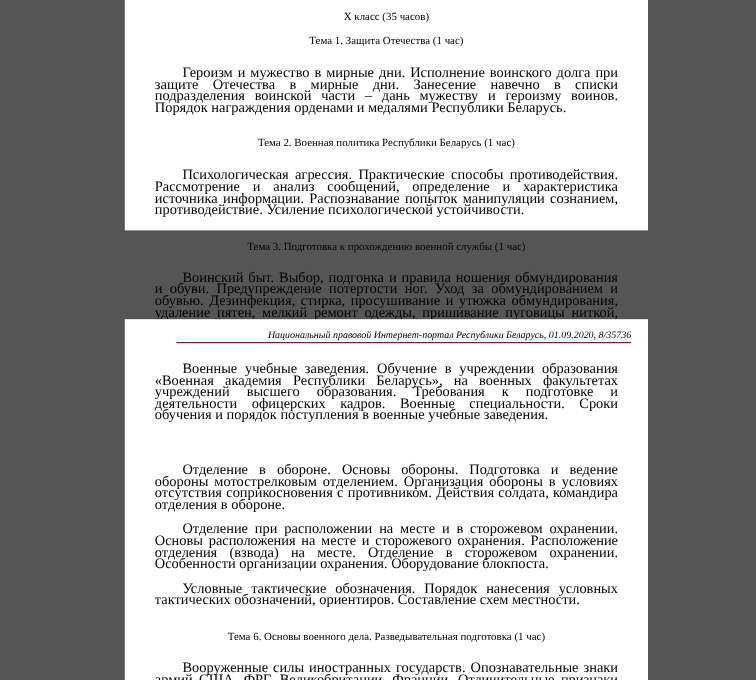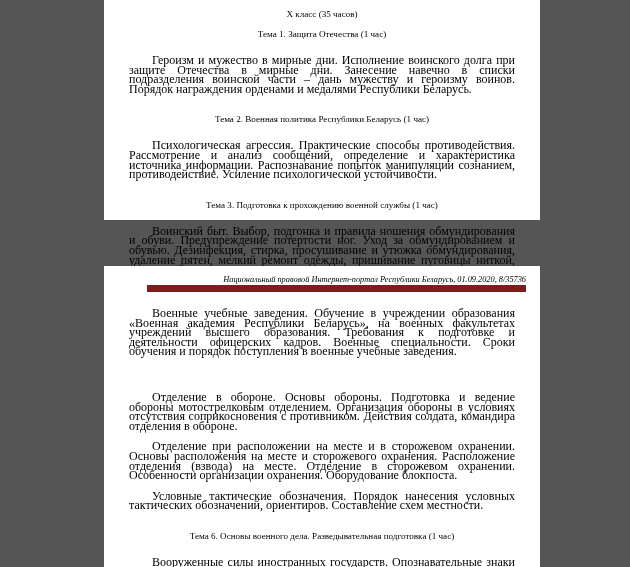--- a/index.html
+++ b/index.html
@@ -21,21 +21,21 @@
   }
   .page {
     position: absolute;
     left: 104px;
     width: 436px;
     background: #ffffff;
     box-sizing: border-box;
   }
   #page-1 {
     top: 0;
-    height: 220px;
+    height: 192px;
   }
   #page-2 {
     top: 266px;
     height: 310px;
   }
   .page-inner {
     padding: 0 14px;
     box-sizing: border-box;
     width: 100%;
   }
@@ -70,21 +70,21 @@
     font-size: 9.1px;
     line-height: 11px;
     margin: 0;
     color: #000;
   }
   .page-header {
     font-style: italic;
     font-size: 8.3px;
     line-height: 11px;
     text-align: right;
-    border-bottom: 7px solid #7f1d1d;
+    border-bottom: 1px solid #7f1d1d;
     margin: 0 0 1px 0;
     padding: 8px 0 0 0;
     color: #000;
     white-space: nowrap;
   }
   .header-wrap {
     padding: 0 14px 0 43px;
   }
 </style>
 </head>

